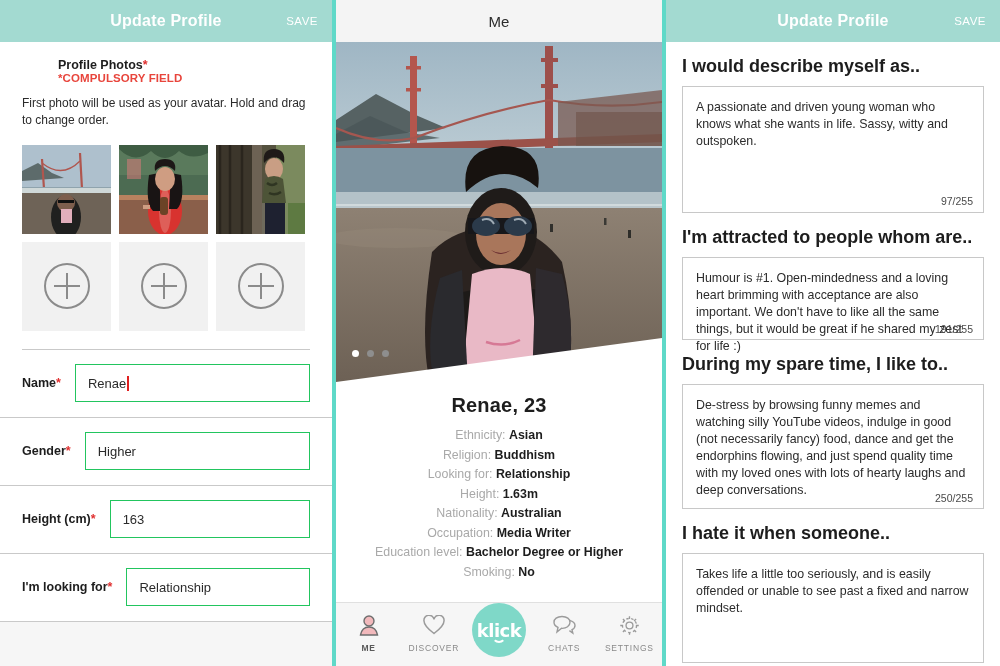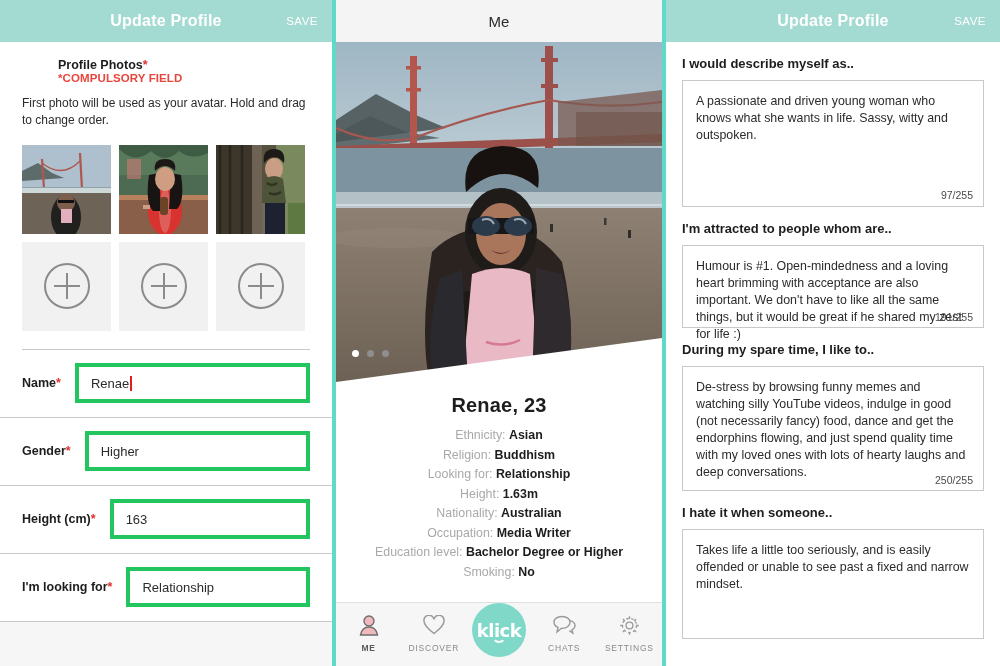--- a/index.html
+++ b/index.html
@@ -66,21 +66,21 @@
 
   .hr { height: 1px; background: #c9c9c9; margin-top: 18px; }
 
   .field-row {
     display: flex; align-items: center; height: 68px;
     padding: 0 22px; border-bottom: 1px solid #c9c9c9;
   }
   .field-label { font-size: 12.5px; font-weight: bold; color: #1d1d1d; white-space: nowrap; }
   .field-box {
     flex: 1; margin-left: 14px; height: 38px;
-    border: 4px solid #22c55e; background: #fff;
+    border: 1px solid #22c55e; background: #fff;
     display: flex; align-items: center; padding: 16px 12px;
     font-size: 13px; color: #2b2b2b; position: relative;
   }
   .caret { display: inline-block; width: 2px; height: 15px; background: #e02020; margin-left: 1px; }
   .lp-footer { height: 46px; background: #f6f6f6; }
 
   
   .hero { position: relative; width: 326px; height: 340px; overflow: hidden; background:#2a3a44; }
   .hero svg { position:absolute; inset:0; width:100%; height:100%; }
   .hero-cut {
@@ -123,21 +123,21 @@
   .klick-smile {
     position: absolute; bottom: 14px; left: 50%; margin-left: -7px;
     width: 14px; height: 7px;
     border-bottom: 2.5px solid #ffffff;
     border-left: 2.5px solid transparent; border-right: 2.5px solid transparent;
     border-radius: 0 0 14px 14px;
   }
 
   
   .rp-body { padding: 14px 16px 0 16px; height: 624px; overflow: hidden; }
-  .q-label { font-size: 13px; font-weight: bold; color: #1d1d1d; margin-bottom: 9px; }
+  .q-label { font-size: 18px; font-weight: bold; color: #1d1d1d; margin-bottom: 9px; }
   .q-box {
     border: 1px solid #c8c8c8; background: #fff;
     padding: 12px 13px 6px 13px; position: relative; margin-bottom: 14px;
   }
   .q-text { font-size: 12.4px; line-height: 17px; color: #2b2b2b; }
   .q-count { font-size: 10.5px; color: #4a4a4a; text-align: right; margin-top: 6px; }
 </style>
 </head>
 <body>
 

